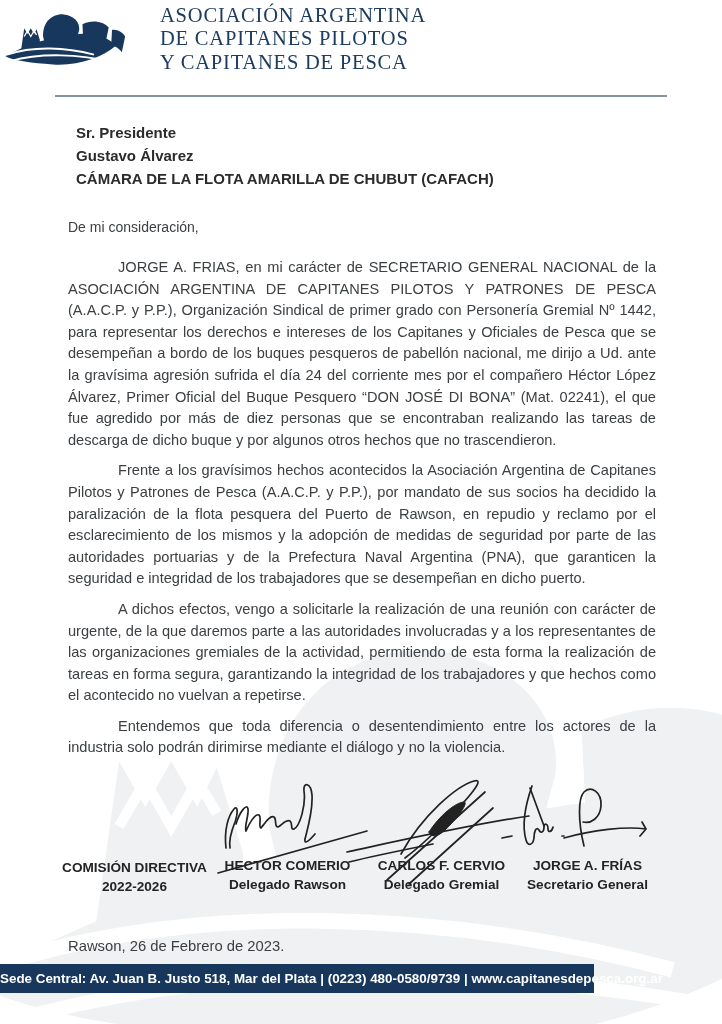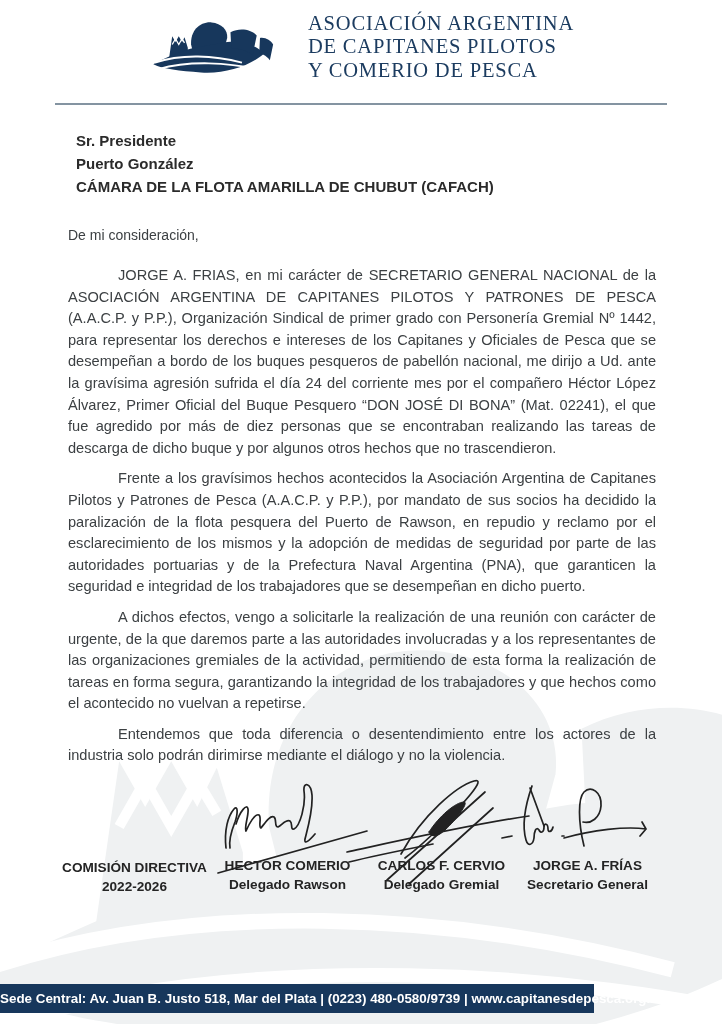--- a/index.html
+++ b/index.html
@@ -22,23 +22,22 @@
     width: 1010px;
     height: 508px;
     color: #eff1f2;
     z-index: 0;
     pointer-events: none;
   }
   
   .letterhead {
     position: relative;
     z-index: 1;
-    padding-top: 12px;
+    padding-top: 4px;
     display: flex;
-    justify-content: center;
     align-items: center;
     gap: 32px;
     height: 70px;
   }
   .logo { width: 128px; height: 64px; color: #17375c; flex: 0 0 auto; }
   .org-name {
     font-family: "Liberation Serif", serif;
     color: #1c3c60;
     font-size: 20.5px;
     line-height: 23.5px;
@@ -113,21 +112,21 @@
   
   .dateline {
     position: absolute;
     left: 68px; top: 938px;
     z-index: 1;
     font-size: 14.8px;
     color: #3c4043;
   }
   .footer-bar {
     position: absolute;
-    left: 0; top: 984px;
+    left: 0; top: 964px;
     width: 594px; height: 29px;
     background: #17375c;
     z-index: 5;
     text-align: center;
   }
   .footer-bar .footer-text {
     color: #ffffff;
     font-weight: bold;
     font-size: 13.4px;
     line-height: 29px;
@@ -163,29 +162,29 @@
     <use href="#boat-shape"></use>
   </svg>
 
   <div class="letterhead">
     <svg class="logo" viewBox="0 0 155 78">
       <use href="#boat-shape"></use>
     </svg>
     <div class="org-name">
       <span>ASOCIACIÓN ARGENTINA</span>
       <span>DE CAPITANES PILOTOS</span>
-      <span>Y COMERIO DE PESCA</span>
+      <span>Y CAPITANES DE PESCA</span>
     </div>
   </div>
 
   <hr class="rule">
 
   <div class="recipient">
     <div>Sr. Presidente</div>
-    <div>Puerto González</div>
+    <div>Gustavo Álvarez</div>
     <div>CÁMARA DE LA FLOTA AMARILLA DE CHUBUT (CAFACH)</div>
   </div>
 
   <div class="salutation">De mi consideración,</div>
 
   <div class="letter-body">
     <p>JORGE A. FRIAS, en mi carácter de SECRETARIO GENERAL NACIONAL de la ASOCIACIÓN ARGENTINA DE CAPITANES PILOTOS Y PATRONES DE PESCA (A.A.C.P. y P.P.), Organización Sindical de primer grado con Personería Gremial Nº 1442, para representar los derechos e intereses de los Capitanes y Oficiales de Pesca que se desempeñan a bordo de los buques pesqueros de pabellón nacional, me dirijo a Ud. ante la gravísima agresión sufrida el día 24 del corriente mes por el compañero Héctor López Álvarez, Primer Oficial del Buque Pesquero “DON JOSÉ DI BONA” (Mat. 02241), el que fue agredido por más de diez personas que se encontraban realizando las tareas de descarga de dicho buque y por algunos otros hechos que no trascendieron.</p>
     <p>Frente a los gravísimos hechos acontecidos la Asociación Argentina de Capitanes Pilotos y Patrones de Pesca (A.A.C.P. y P.P.), por mandato de sus socios ha decidido la paralización de la flota pesquera del Puerto de Rawson, en repudio y reclamo por el esclarecimiento de los mismos y la adopción de medidas de seguridad por parte de las autoridades portuarias y de la Prefectura Naval Argentina (PNA), que garanticen la seguridad e integridad de los trabajadores que se desempeñan en dicho puerto.</p>
     <p>A dichos efectos, vengo a solicitarle la realización de una reunión con carácter de urgente, de la que daremos parte a las autoridades involucradas y a los representantes de las organizaciones gremiales de la actividad, permitiendo de esta forma la realización de tareas en forma segura, garantizando la integridad de los trabajadores y que hechos como el acontecido no vuelvan a repetirse.</p>
     <p>Entendemos que toda diferencia o desentendimiento entre los actores de la industria solo podrán dirimirse mediante el diálogo y no la violencia.</p>
@@ -237,18 +236,19 @@
       </div>
     </div>
     <div class="sig-col signer-3">
       <div class="labels">
         <div>JORGE A. FRÍAS</div>
         <div>Secretario General</div>
       </div>
     </div>
   </div>
 
+  <div class="dateline">Rawson, 26 de Febrero de 2023.</div>
 
   <div class="footer-bar">
     <span class="footer-text">Sede Central: Av. Juan B. Justo 518, Mar del Plata | (0223) 480-0580/9739 | www.capitanesdepesca.org.ar</span>
   </div>
 
 </div>
 
 </body></html>

